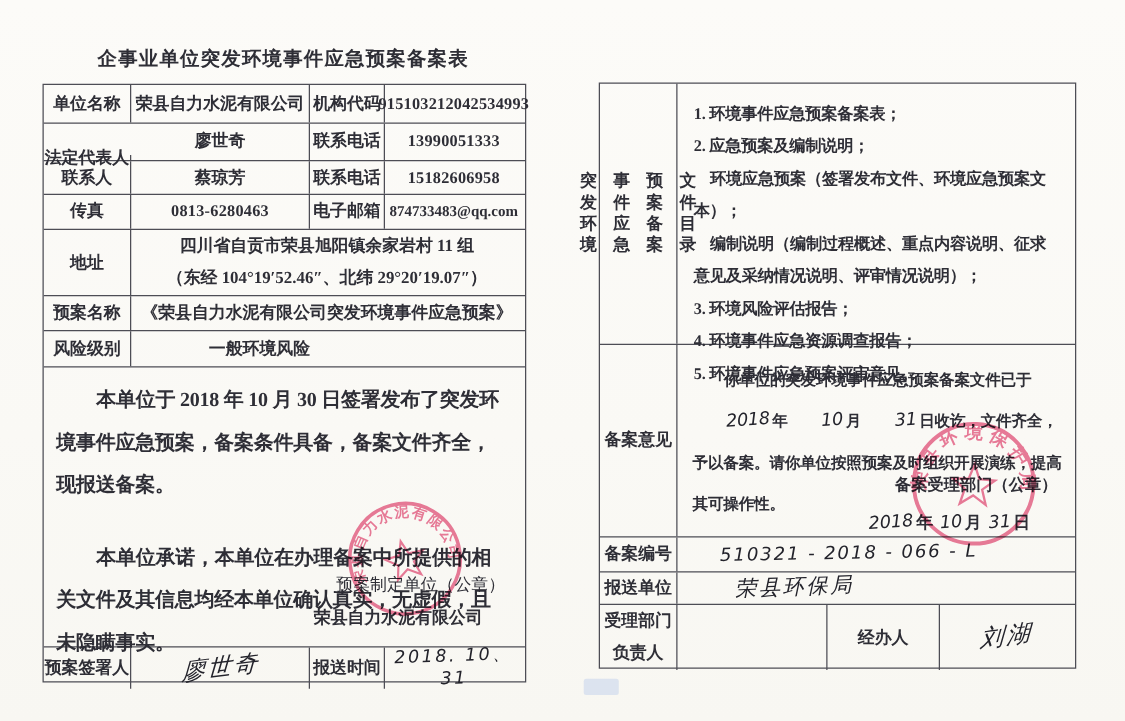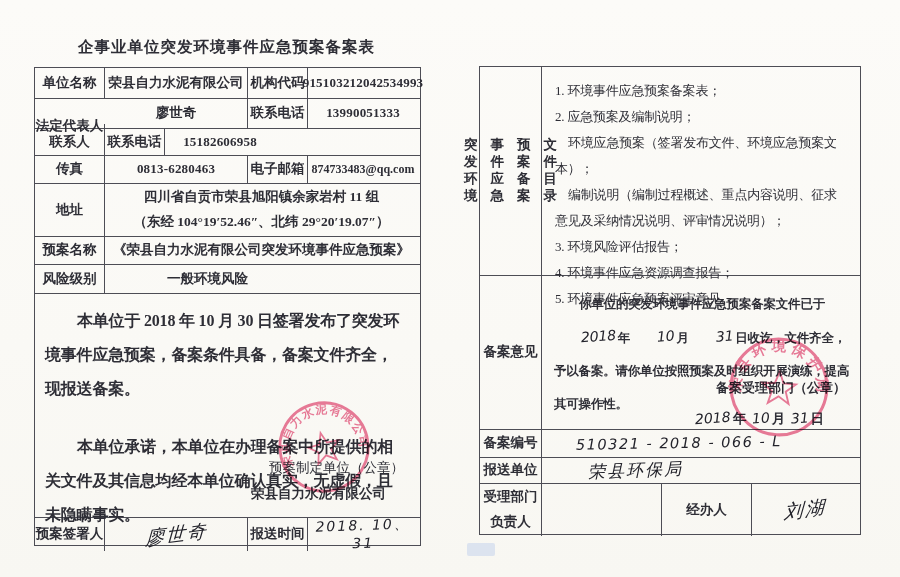--- a/index.html
+++ b/index.html
@@ -41,21 +41,21 @@
     color:#23232b; font-weight:400;
   }
   .hw-inline{ display:inline-block; transform:rotate(-4deg); font-size:14px; padding:0 2px;}
   .sig-big{ font-size:19px; transform:rotate(-7deg) skewX(-10deg); letter-spacing:2px;}
   .hw-date{ font-size:14px; transform:rotate(-2deg); letter-spacing:2px;}
   .hw-no{ font-size:14.5px; transform:rotate(-1deg); letter-spacing:1.5px;}
   .hw-unit{ font-size:17px; transform:rotate(-2deg); letter-spacing:2px;}
   
   .dir-label{ flex-direction:row; gap:13px; }
   .dir-content{
-    display:block; text-align:left; padding:11px 10px 0 13px; font-weight:400;
+    display:block; text-align:left; padding:11px 10px 0 13px; font-weight:700;
   }
   .dir-content div{ font-size:13px; line-height:26px; letter-spacing:-0.2px;}
   .dir-content div.cont{ text-indent:1em; }
   .op-content{ display:block; position:relative; text-align:left; font-weight:600; }
   .op-text{ margin:12px 8px 0 12px; text-indent:2em; font-size:12.5px; line-height:33px; letter-spacing:-0.2px;}
   .op-dept{ position:absolute; top:104px; right:12px; font-size:13px; font-weight:700;}
   .op-date{ position:absolute; top:134px; right:34px; font-size:13.5px; font-weight:700;}
   .filing-no{ justify-content:flex-start; padding-left:34px; }
   .filing-unit{ justify-content:flex-start; padding-left:46px; }
   .two-line{ flex-direction:column; gap:8px; }
@@ -82,20 +82,21 @@
       <div class="cell end val-digits" style="width:110px;">915103212042534993</div>
     </div>
     <div class="row" style="height:29px;">
       <div class="cell lbl" style="width:70px;margin-top:25px;">法定代表人</div>
       <div class="cell" style="width:143px;">廖世奇</div>
       <div class="cell lbl" style="width:60px;">联系电话</div>
       <div class="cell end val-digits" style="width:110px;">13990051333</div>
     </div>
     <div class="row" style="height:26px;">
       <div class="cell lbl" style="width:70px;">联系人</div>
+      <div class="cell" style="width:143px;">蔡琼芳</div>
       <div class="cell lbl" style="width:60px;">联系电话</div>
       <div class="cell end val-digits" style="width:110px;text-align:center;">15182606958</div>
     </div>
     <div class="row" style="height:27px;">
       <div class="cell lbl" style="width:70px;">传真</div>
       <div class="cell val-digits" style="width:143px;">0813-6280463</div>
       <div class="cell lbl" style="width:60px;">电子邮箱</div>
       <div class="cell end val-email" style="width:110px;">874733483@qq.com</div>
     </div>
     <div class="row" style="height:52px;">

